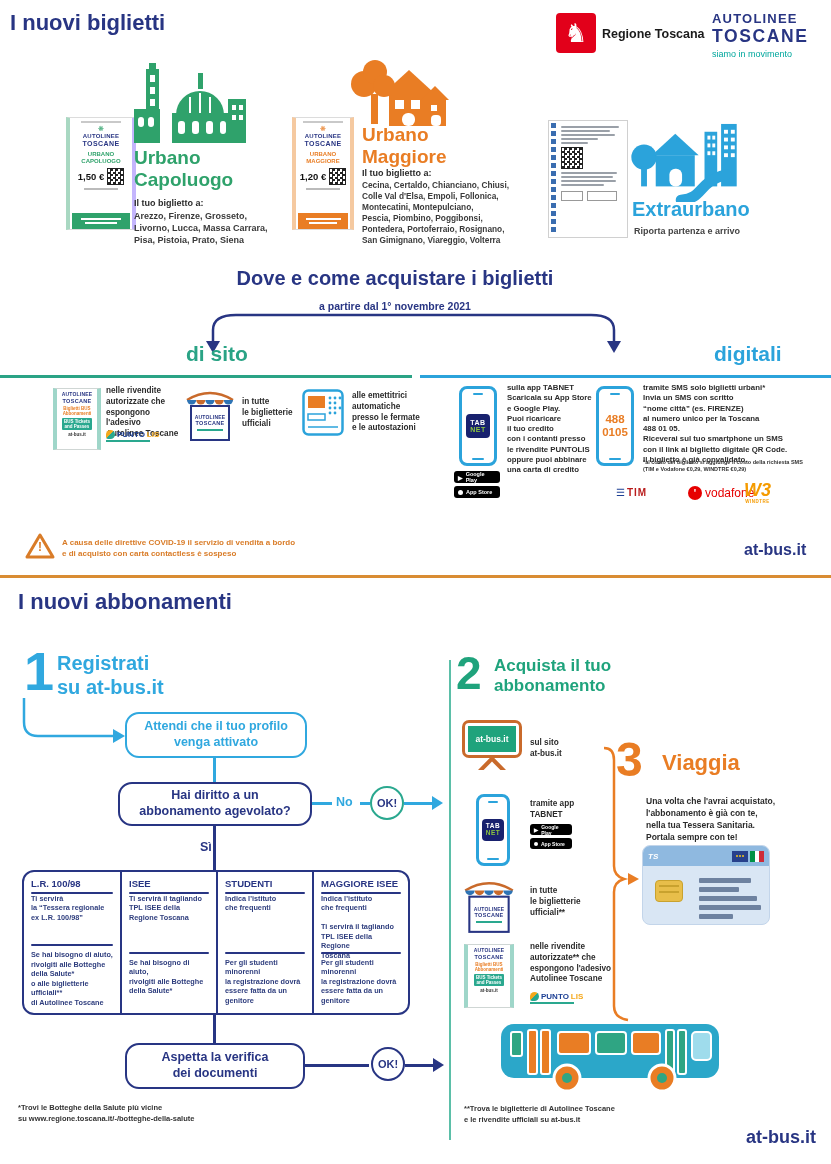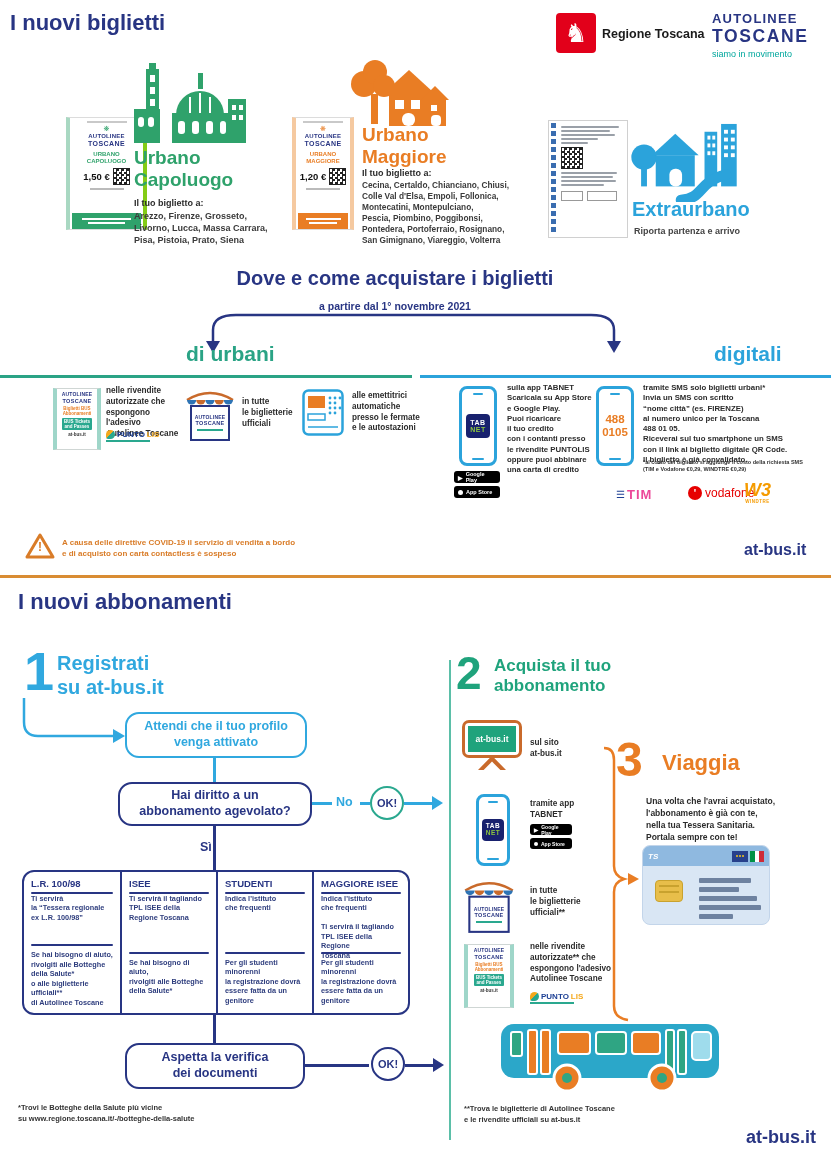--- a/index.html
+++ b/index.html
@@ -52,21 +52,21 @@
     <span style="color:#fff;font-size:26px;line-height:1">♞</span>
   </div>
   <div class="abs b" style="left:602px;top:27px;font-size:12.5px;color:#1a1a1a">Regione Toscana</div>
 
   <div class="abs" style="left:712px;top:11px">
     <div class="b navy" style="font-size:13px;letter-spacing:1.2px">AUTOLINEE</div>
     <div class="b navy" style="font-size:17.5px;letter-spacing:1.6px">TOSCANE</div>
     <div style="font-size:9px;color:#00A79D;margin-top:2px">siamo in movimento</div>
   </div>
 
-  <div class="stub" style="left:66px;top:117px;width:81px;height:113px;border-left:4px solid #A9D8C2;border-right:4px solid #84cc16">
+  <div class="stub" style="left:66px;top:117px;width:70px;height:113px;border-left:4px solid #A9D8C2;border-right:4px solid #c4b5fd">
     <div style="width:40px;height:2px;background:#c9c9c9"></div>
     <div style="color:#2FA26B;font-size:7px;line-height:1;margin:2px 0 1px">❋</div>
     <div class="b navy" style="font-size:6px;letter-spacing:.2px;line-height:1.15">AUTOLINEE</div>
     <div class="b navy" style="font-size:7px;letter-spacing:.4px;line-height:1.15">TOSCANE</div>
     <div class="b pre" style="font-size:6px;color:#2FA26B;line-height:1.15;margin-top:3px">URBANO
 CAPOLUOGO</div>
     <div style="display:flex;align-items:center;gap:3px;margin-top:3px">
       <span class="b" style="font-size:9.5px;color:#111">1,50 €</span>
       <span class="qr" style="width:15px;height:15px;display:inline-block"></span>
     </div>
@@ -217,21 +217,21 @@
   <div class="abs b navy" style="left:0;top:267px;width:790px;text-align:center;font-size:20px">Dove e come acquistare i biglietti</div>
   <div class="abs b navy" style="left:0;top:300px;width:790px;text-align:center;font-size:10.5px">a partire dal 1° novembre 2021</div>
 
   <svg class="abs" style="left:180px;top:312px" width="460" height="44" viewBox="0 0 460 44">
     <path d="M215,3 H56 Q33,3 33,18 V29" stroke="#283583" stroke-width="2.5" fill="none"></path>
     <polygon points="26,29 40,29 33,41" fill="#283583"></polygon>
     <path d="M215,3 H411 Q434,3 434,18 V29" stroke="#283583" stroke-width="2.5" fill="none"></path>
     <polygon points="427,29 441,29 434,41" fill="#283583"></polygon>
   </svg>
 
-  <div class="abs b" style="left:186px;top:342px;font-size:21px;color:#2AA385">di urbani</div>
+  <div class="abs b" style="left:186px;top:342px;font-size:21px;color:#2AA385">di sito</div>
   <div class="abs b" style="left:714px;top:342px;font-size:21px;color:#2BA3DB">digitali</div>
   <div class="abs" style="left:0;top:375px;width:412px;height:3px;background:#2AA385"></div>
   <div class="abs" style="left:420px;top:375px;width:411px;height:3px;background:#2BA3DB"></div>
 
   <div class="sticker" style="left:53px;top:388px;width:48px;height:62px">
     <div class="b navy" style="font-size:5px;line-height:1.1;letter-spacing:.2px">AUTOLINEE</div>
     <div class="b navy" style="font-size:5.5px;line-height:1.1;letter-spacing:.3px">TOSCANE</div>
     <div class="b pre" style="font-size:4.5px;color:#E97D24;line-height:1.15;margin-top:2px">Biglietti BUS
 Abbonamenti</div>
     <div class="b pre" style="font-size:4.5px;color:#fff;background:#2AA88F;line-height:1.15;margin-top:2px;padding:1px 2px;border-radius:1px">BUS Tickets
@@ -328,21 +328,21 @@
 al numero unico per la Toscana
 488 01 05.
 Riceverai sul tuo smartphone un SMS
 con il link al biglietto digitale QR Code.
 Il biglietto è già convalidato.</div>
   <div class="abs pre" style="left:643px;top:459px;width:182px;font-size:5.5px;line-height:1.3;font-weight:700;color:#333">*al costo del biglietto si aggiunge il costo della richiesta SMS
 (TIM e Vodafone €0,29, WINDTRE €0,29)</div>
 
   <div class="abs" style="left:616px;top:487px;display:flex;align-items:center;gap:2px">
     <span style="font-size:10px;color:#1C3F94">☰</span>
-    <span class="b" style="font-size:13px;color:#ec4899;letter-spacing:1px">TIM</span>
+    <span class="b" style="font-size:10px;color:#b91c1c;letter-spacing:1px">TIM</span>
   </div>
   <div class="abs" style="left:688px;top:486px;display:flex;align-items:center;gap:3px">
     <span style="width:14px;height:14px;background:#E60000;border-radius:50%;color:#fff;display:flex;align-items:center;justify-content:center;font-size:10px;font-weight:700">'</span>
     <span style="font-size:12px;color:#E60000;font-weight:500">vodafone</span>
   </div>
   <div class="abs" style="left:744px;top:481px;text-align:center">
     <div class="b" style="font-size:18px;color:#F59B00;font-style:italic;line-height:1">W3</div>
     <div style="font-size:4.5px;color:#F59B00;font-weight:700;letter-spacing:.5px">WINDTRE</div>
   </div>
 

